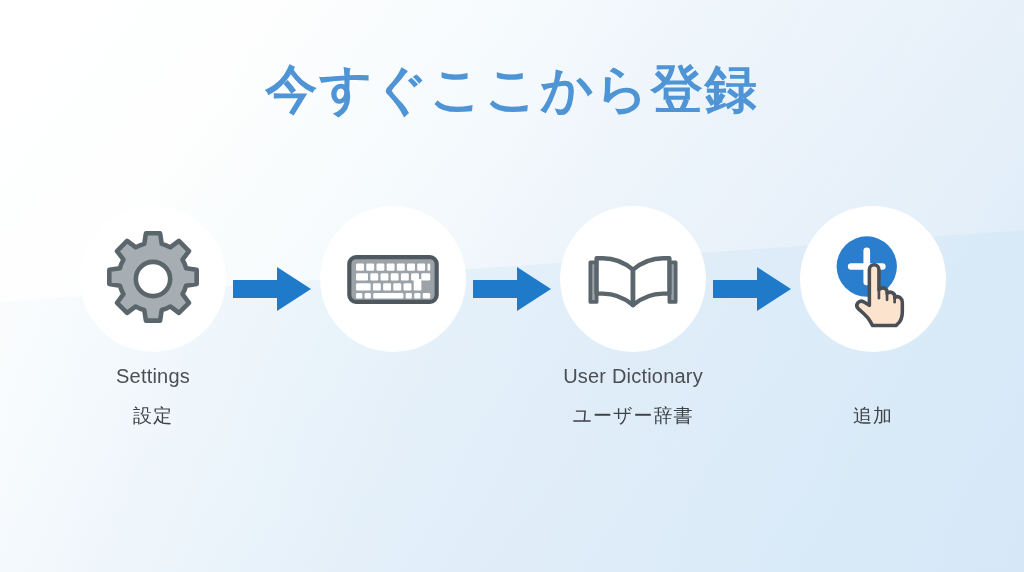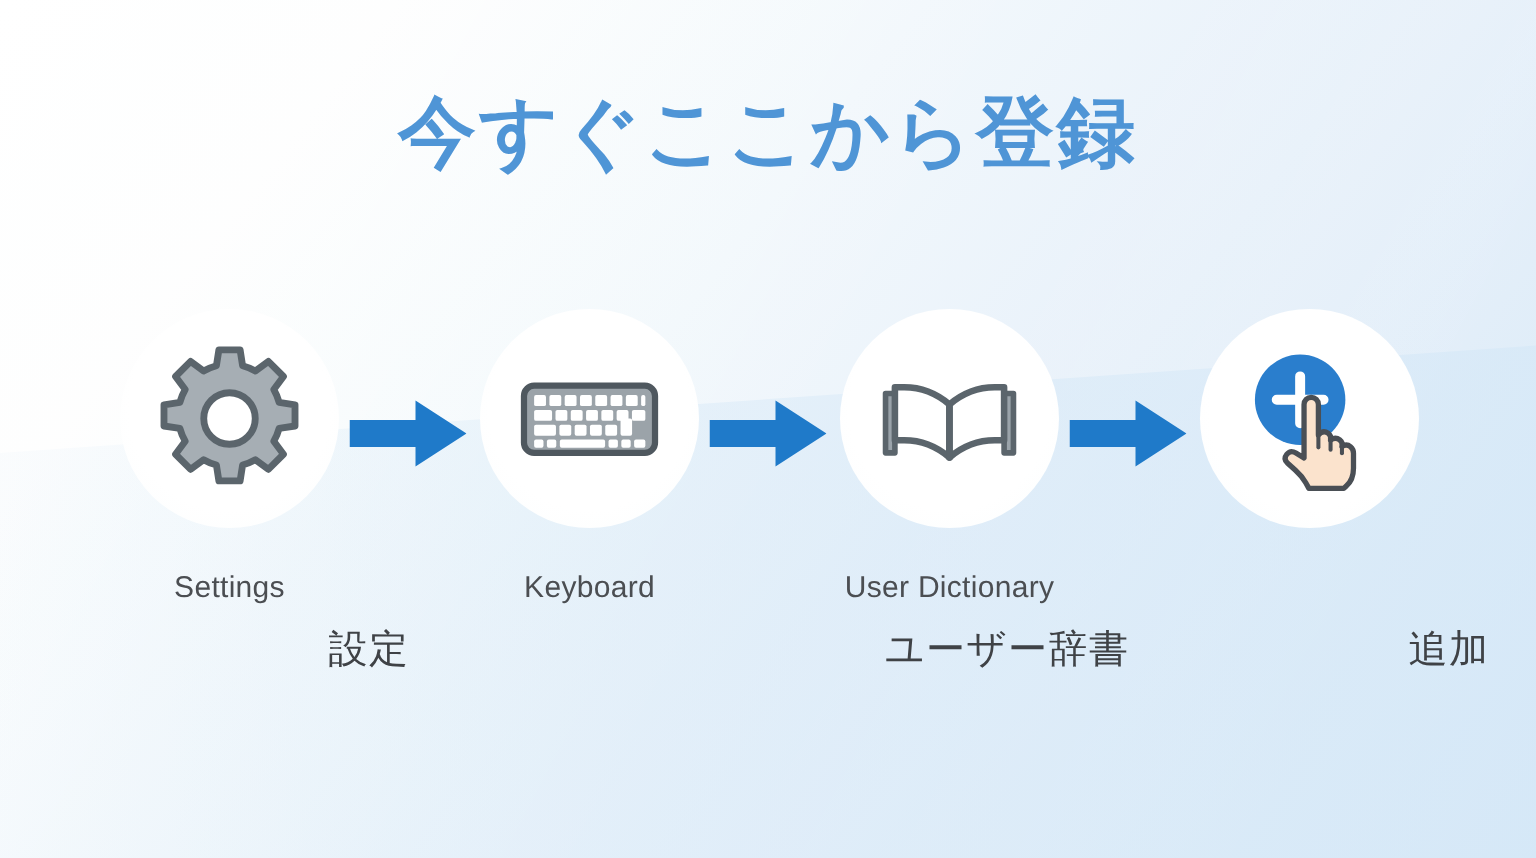--- a/index.html
+++ b/index.html
@@ -104,39 +104,38 @@
     position: absolute;
     left: 50%;
     top: 50%;
     transform: translate(-50%, -50%);
     width: 104px;
     height: 104px;
     display: block;
   }
 
   .label-en {
-    margin-top: 28px;
+    margin-top: 12px;
     font-size: 20px;
     font-weight: 400;
     color: #4b4e52;
     letter-spacing: 0.2px;
     height: 24px;
     line-height: 24px;
     white-space: nowrap;
   }
   .label-ja {
     margin-top: 16px;
-    font-size: 26px;
+    font-size: 19px;
     font-weight: 400;
     color: #3f4246;
     letter-spacing: 1px;
     height: 24px;
     line-height: 24px;
     white-space: nowrap;
-    text-align: right;
   }
 
   
   .arrow {
     position: absolute;
     top: 264px;
     width: 78px;
     height: 50px;
     z-index: 4;
   }
@@ -196,21 +195,20 @@
 
             <rect x="14.5" y="63.5" width="6" height="5.2" rx="1.2"></rect>
             <rect x="22.7" y="63.5" width="6" height="5.2" rx="1.2"></rect>
             <rect x="31" y="63.5" width="29" height="5.2" rx="1.2"></rect>
             <rect x="62.2" y="63.5" width="6" height="5.2" rx="1.2"></rect>
             <rect x="70.4" y="63.5" width="6" height="5.2" rx="1.2"></rect>
             <rect x="78.6" y="63.5" width="7.2" height="5.2" rx="1.2"></rect>
           </g>
         </svg>
       </div>
-      <div class="label-en">Keyboard</div>
     </div>
 
     <div class="step step-3">
       <div class="disc">
         <svg class="glyph" viewBox="0 0 100 100">
 
           <path d="M9 34 h6 v38 h-6 z" fill="#9aa3aa" stroke="#5b656c" stroke-width="3.6" stroke-linejoin="round"></path>
           <path d="M91 34 h-6 v38 h6 z" fill="#9aa3aa" stroke="#5b656c" stroke-width="3.6" stroke-linejoin="round"></path>
 
           <path d="M15 30 h6 q16 0 29 11 v34 q-13 -11 -29 -11 h-6 z" fill="#ffffff" stroke="#5b656c" stroke-width="4.2" stroke-linejoin="round"></path>

